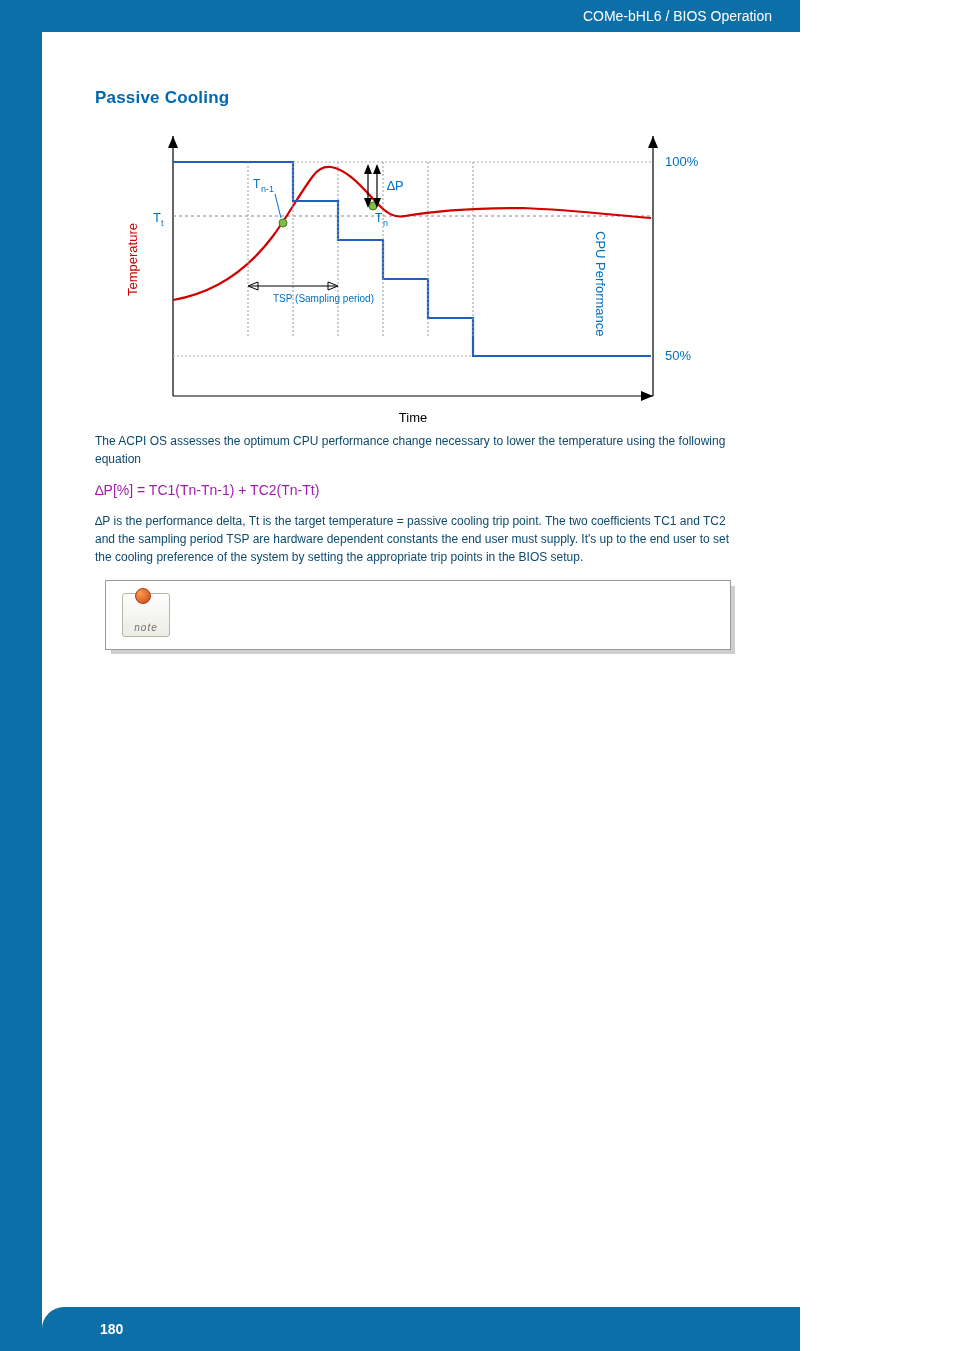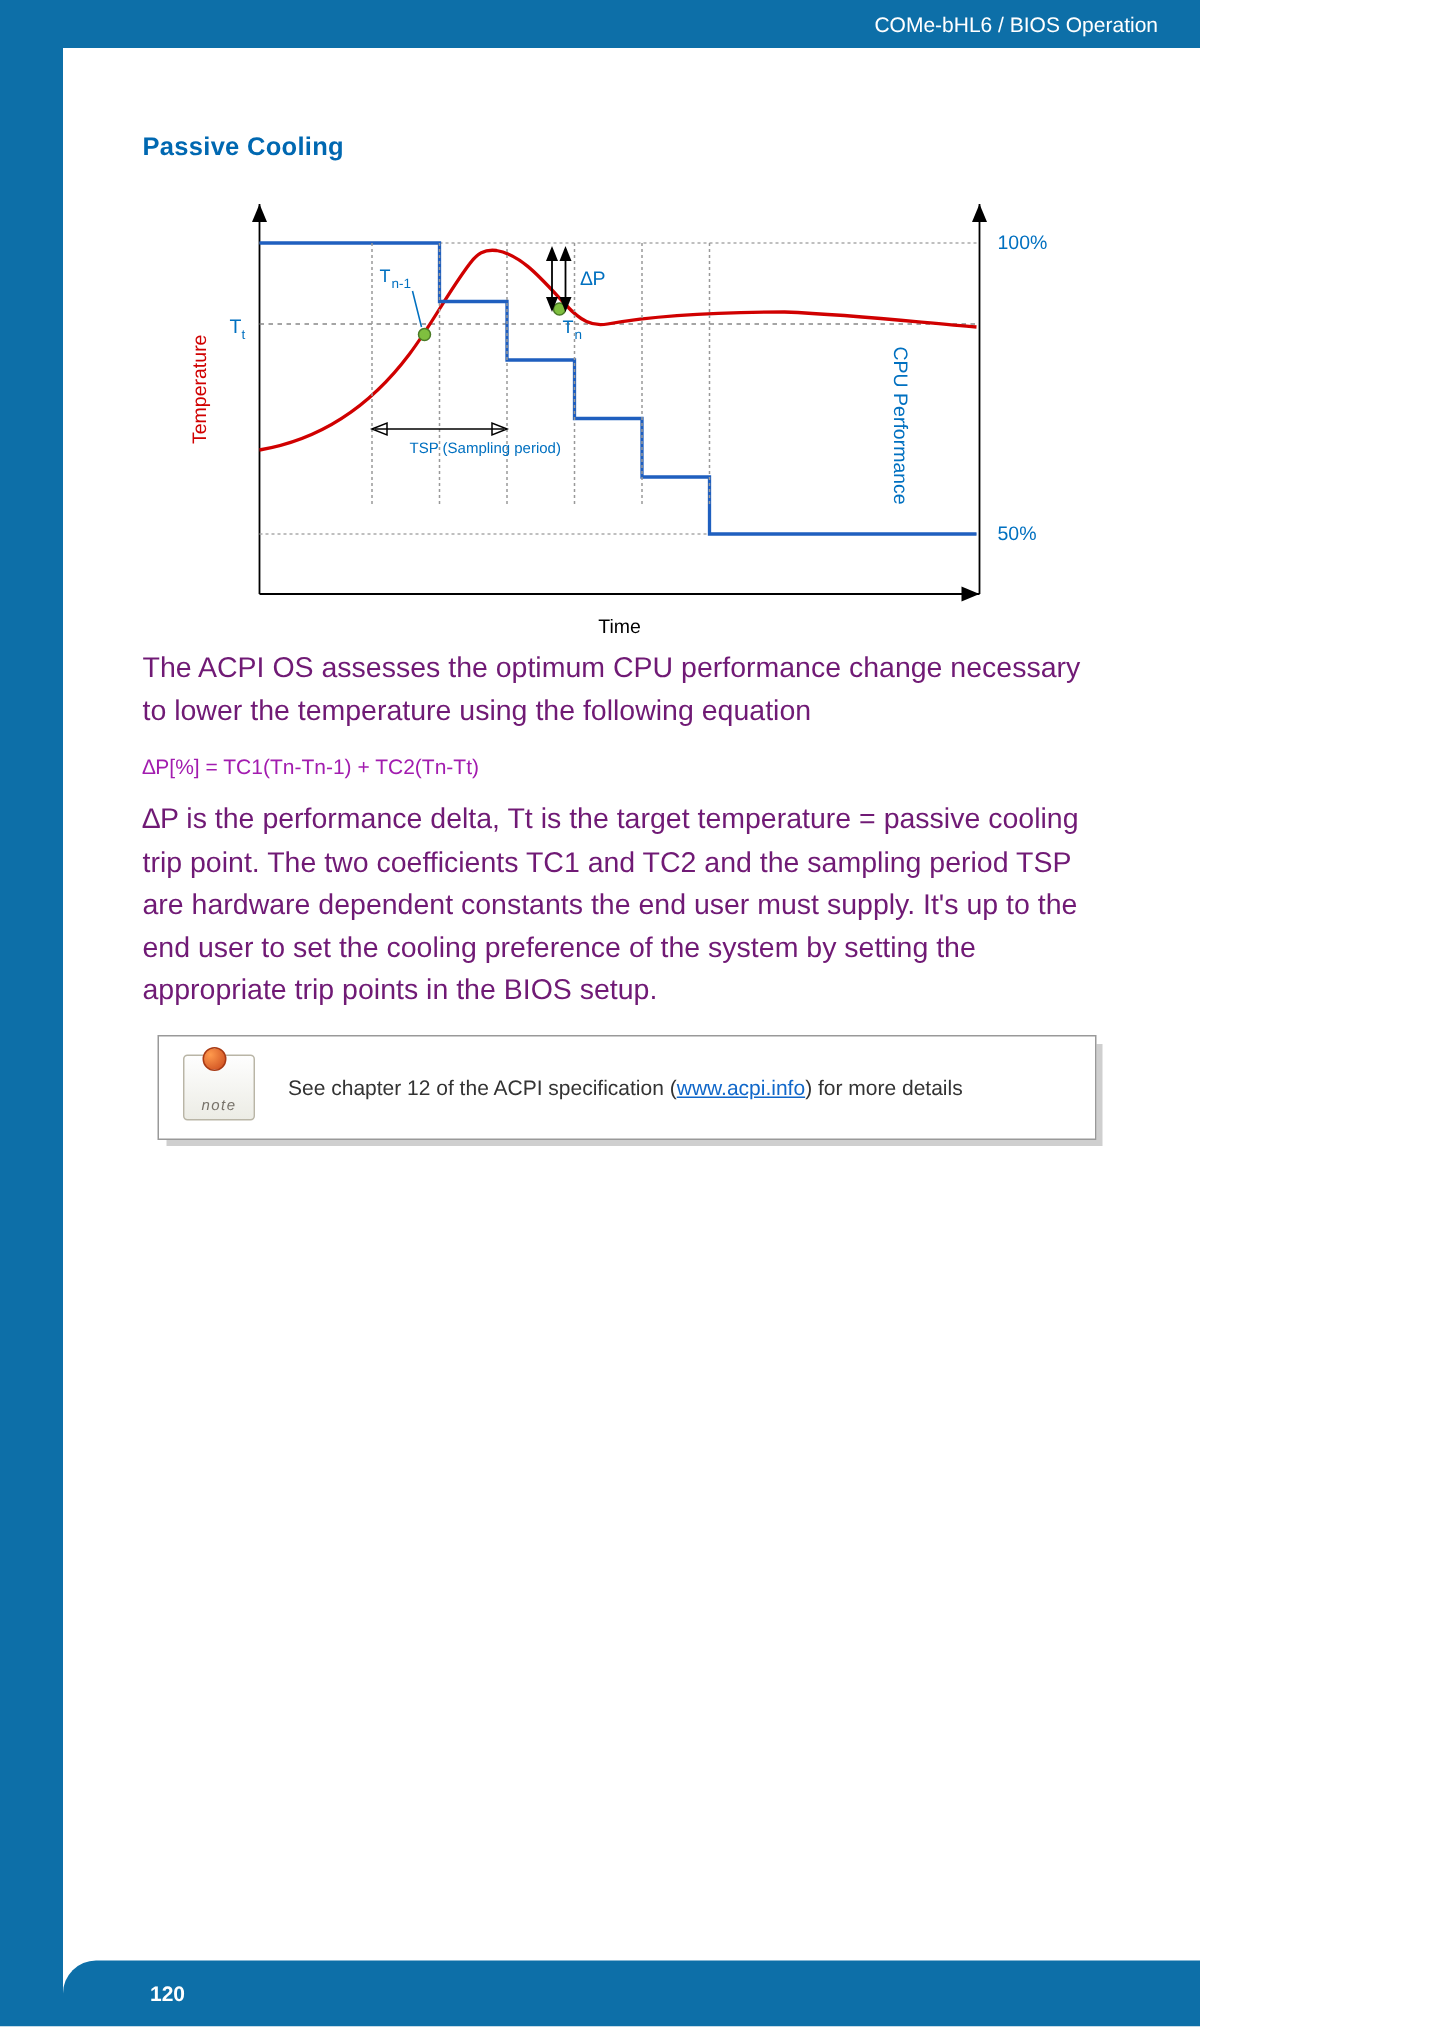--- a/index.html
+++ b/index.html
@@ -53,23 +53,23 @@
   }
   .chart-wrap {
     display: flex;
     justify-content: center;
     margin: 0 0 6px 0;
   }
   .chart-svg {
     border: none;
   }
   .body-text {
-    font-size: 19px;
+    font-size: 12px;
     line-height: 1.5;
-    color: #701a75;
+    color: #0c4a6e;
     margin: 0 0 14px 0;
   }
   .formula {
     font-size: 14px;
     font-weight: normal;
     margin: 0 0 14px 0;
     color: #a21caf;
   }
   .link {
     color: #1067c9;
@@ -240,23 +240,20 @@
 
     <p class="body-text">∆P is the performance delta, Tt is the target temperature = passive cooling trip point. The two coefficients TC1 and TC2 and the sampling period TSP are hardware dependent constants the end user must supply. It's up to the end user to set the cooling preference of the system by setting the appropriate trip points in the BIOS setup.</p>
 
     <div style="position:relative; z-index:0;">
       <div class="note-box">
         <div class="note-box-shadow"></div>
         <div class="note-icon">
           <div class="pin"></div>
           <span class="label">note</span>
         </div>
-        <div class="note-text">
-          <span>See chapter 12 of the ACPI specification (</span><a class="link" href="#">www.acpi.info</a><span>) for more details</span>
-        </div>
       </div>
     </div>
   </div>
 
   <div class="footer-strip">
-    <span>120</span>
+    <span>180</span>
   </div>
 </div>
 
 </body></html>

